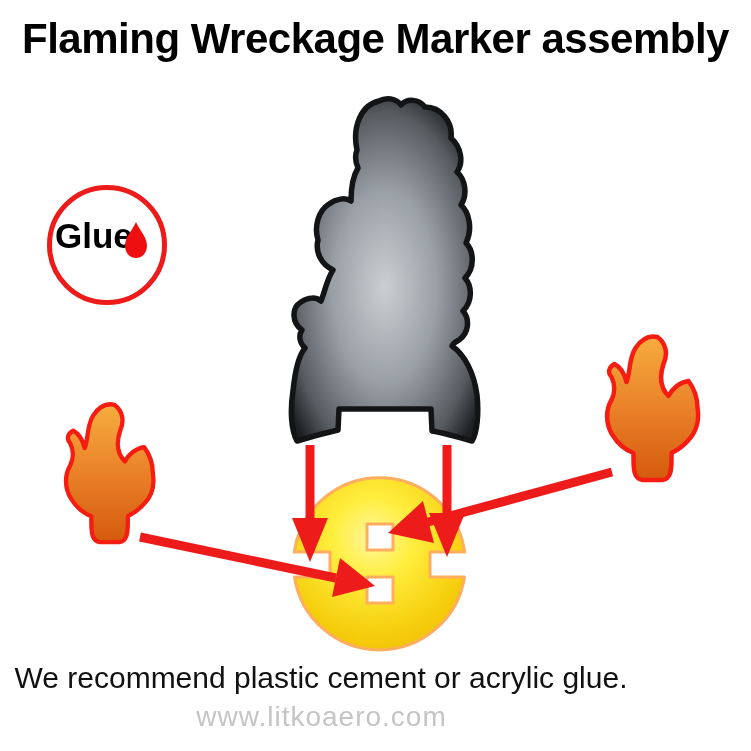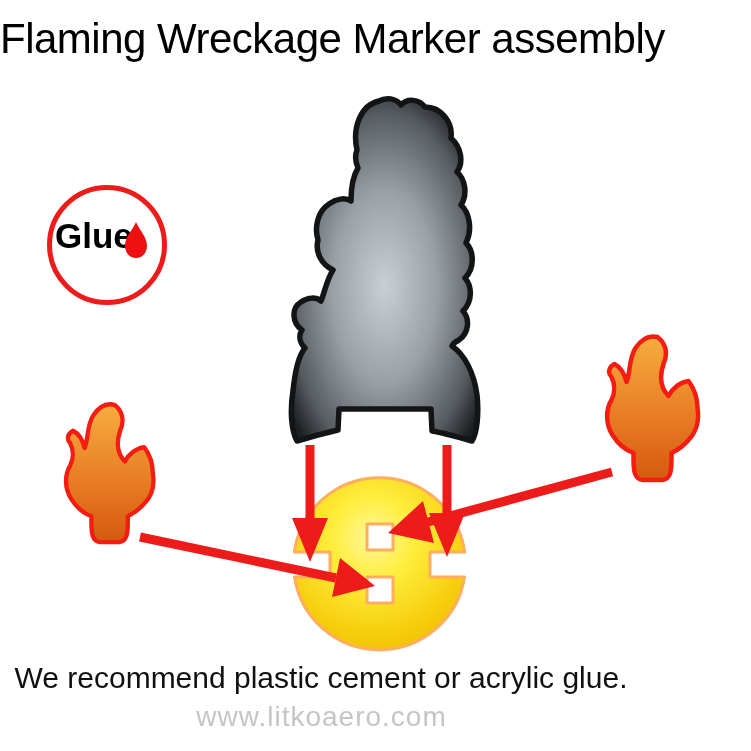--- a/index.html
+++ b/index.html
@@ -4,22 +4,22 @@
 <style>
   html,body{margin:0;padding:0;}
   body{
     width:751px;height:751px;position:relative;overflow:hidden;
     background:var(--background,#fff);
     font-family:"Liberation Sans",sans-serif;
   }
   .canvas{position:absolute;inset:0;width:751px;height:751px;}
   svg.diagram{position:absolute;left:0;top:0;}
   .title{
-    position:absolute;top:16px;left:0;width:657px;text-align:center;
-    font-size:42px;line-height:46px;font-weight:normal;letter-spacing:-0.5px;
+    position:absolute;top:16px;left:0;width:751px;text-align:center;
+    font-size:42px;line-height:46px;font-weight:bold;letter-spacing:-0.5px;
     color:var(--title-text,#000);white-space:nowrap;
   }
   .recommendation{
     position:absolute;top:661px;left:0;width:642px;text-align:center;
     font-size:30px;line-height:34px;color:var(--body-text,#111);white-space:nowrap;
   }
   .watermark{
     position:absolute;top:701px;left:0;width:643px;text-align:center;
     font-size:28px;line-height:32px;color:var(--watermark-text,#c5c5c5);
     letter-spacing:1px;white-space:nowrap;

